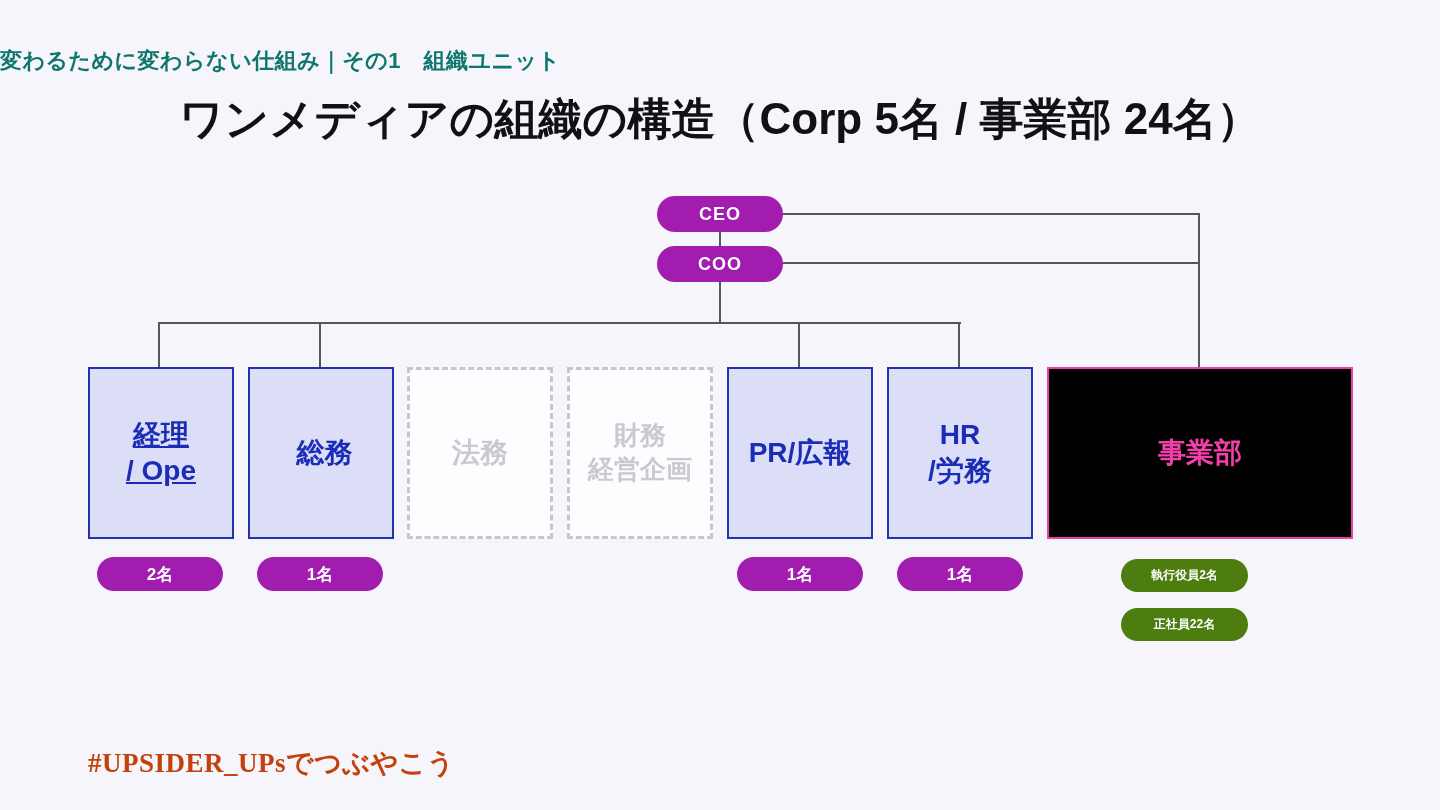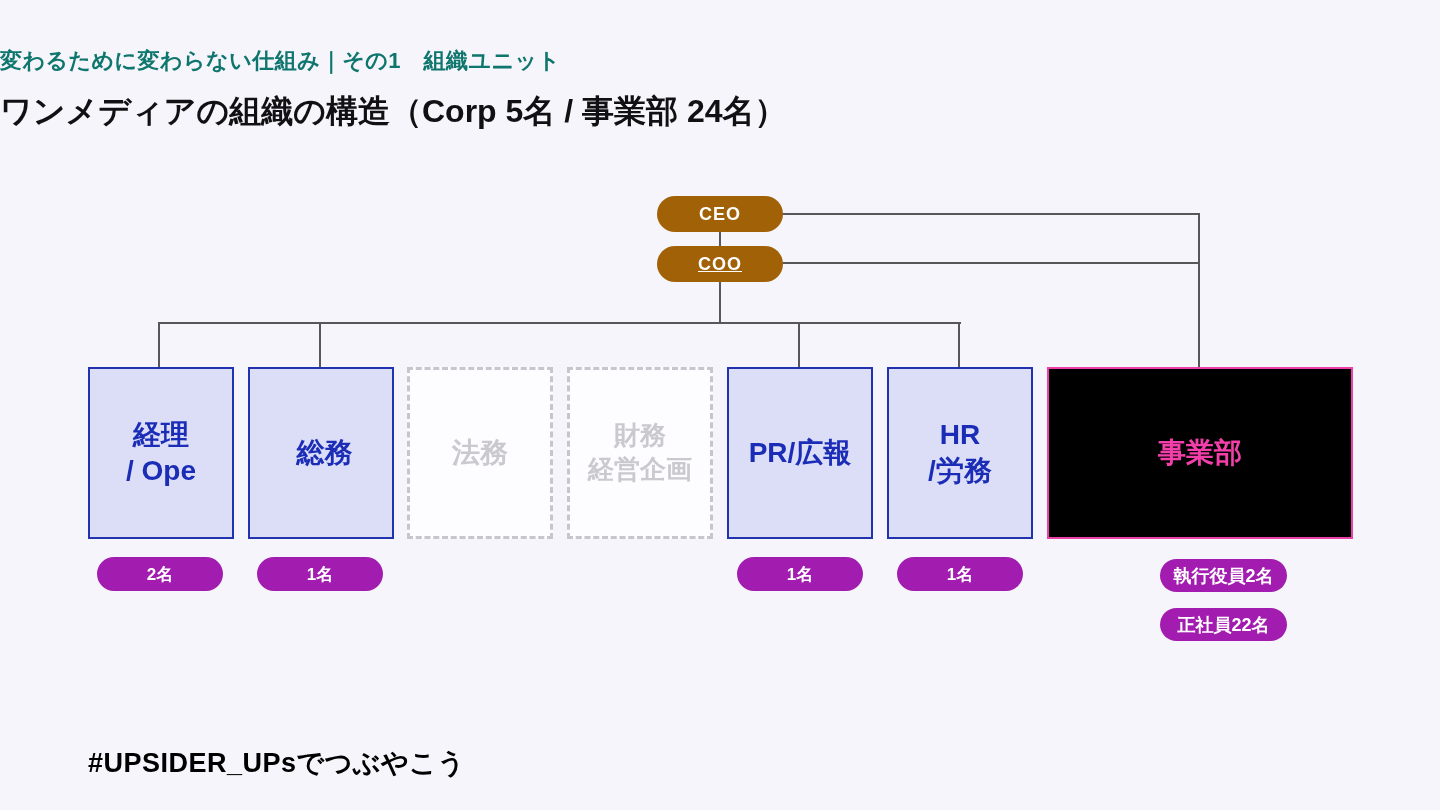--- a/index.html
+++ b/index.html
@@ -12,60 +12,60 @@
   .stage { position: relative; width: 1440px; height: 810px; }
 
   
   .subtitle {
     position: absolute; top: 46px; left: 0; right: 0;
     font-size: 22px; font-weight: bold; color: #0f766e;
     letter-spacing: 0.5px;
   }
   .title {
     position: absolute; top: 90px; left: 0; right: 0;
-    text-align: left; font-size: 32px; font-weight: bold; color: #111113;
+    text-align: center; font-size: 44px; font-weight: bold; color: #111113;
   }
 
   
   .line { position: absolute; background: #57575a; }
   .l-ceo-coo   { left: 719px; top: 230px; width: 2px;  height: 18px; }
   .l-coo-down  { left: 719px; top: 280px; width: 2px;  height: 43px; }
   .l-rake      { left: 158px; top: 322px; width: 803px; height: 2px; }
   .l-drop-1    { left: 158px; top: 323px; width: 2px;  height: 45px; }
   .l-drop-2    { left: 319px; top: 323px; width: 2px;  height: 45px; }
   .l-drop-3    { left: 798px; top: 323px; width: 2px;  height: 45px; }
   .l-drop-4    { left: 958px; top: 323px; width: 2px;  height: 45px; }
   .l-ceo-right { left: 782px; top: 213px; width: 418px; height: 2px; }
   .l-coo-right { left: 782px; top: 262px; width: 418px; height: 2px; }
   .l-right-v   { left: 1198px; top: 213px; width: 2px; height: 155px; }
 
   
   .exec {
     position: absolute; left: 657px; width: 126px; height: 36px;
-    background: #a16207; color: #ffffff; border-radius: 18px;
+    background: #a21caf; color: #ffffff; border-radius: 18px;
     display: flex; align-items: center; justify-content: center;
     font-size: 18px; font-weight: bold; letter-spacing: 1px;
   }
   .exec-ceo { top: 196px; }
-  .exec-coo { top: 246px; text-decoration: underline; }
+  .exec-coo { top: 246px; }
 
   
   .unit {
     position: absolute; top: 367px; width: 146px; height: 172px;
     display: flex; align-items: center; justify-content: center;
     text-align: center; font-weight: bold; font-size: 28px; line-height: 1.3;
     white-space: pre-line;
   }
   .unit.active {
     background: #dcdef8; border: 2px solid #2133ae; color: #1b2db6;
   }
   .unit.planned {
     background: #fdfdff; border: 3px dashed #c6c6cc; color: #c9c9ce;
   }
-  .u1 { left: 88px; }
+  .u1 { left: 88px; text-decoration: underline; }
   .u2 { left: 248px; padding-left: 7px; }
   .u3 { left: 407px; }
   .u4 { left: 567px; font-size: 26px; }
   .u5 { left: 727px; }
   .u6 { left: 887px; }
   .unit.business {
     left: 1047px; width: 306px;
     background: #000000; border: 2px solid #ee3fa8; color: #f23fa9;
   }
 
@@ -73,28 +73,28 @@
   .badge {
     position: absolute; height: 34px; border-radius: 17px;
     display: flex; align-items: center; justify-content: center;
     color: #ffffff; font-weight: bold; font-size: 17px;
   }
   .badge.blue { top: 557px; width: 126px; background: #a21caf; }
   .b1 { left: 97px; }
   .b2 { left: 257px; }
   .b3 { left: 737px; }
   .b4 { left: 897px; }
-  .badge.pink { left: 1160px; width: 127px; height: 33px; background: #a21caf; font-size: 18px; }
+  .badge.pink { left: 1121px; width: 127px; height: 33px; background: #4d7c0f; font-size: 12px; }
   .bp1 { top: 559px; }
   .bp2 { top: 608px; }
 
   
   .footer {
     position: absolute; left: 88px; top: 745px;
-    font-size: 27px; font-weight: bold; color: #000000; letter-spacing: 0.5px;
+    font-size: 27px; font-weight: bold; color: #c2410c; letter-spacing: 0.5px; font-family: Liberation Serif, serif;
   }
 </style>
 </head>
 <body>
 
 <div class="stage">
 
   <div class="subtitle">変わるために変わらない仕組み｜その1　組織ユニット</div>
   <div class="title">ワンメディアの組織の構造（Corp 5名 / 事業部 24名）</div>
 

